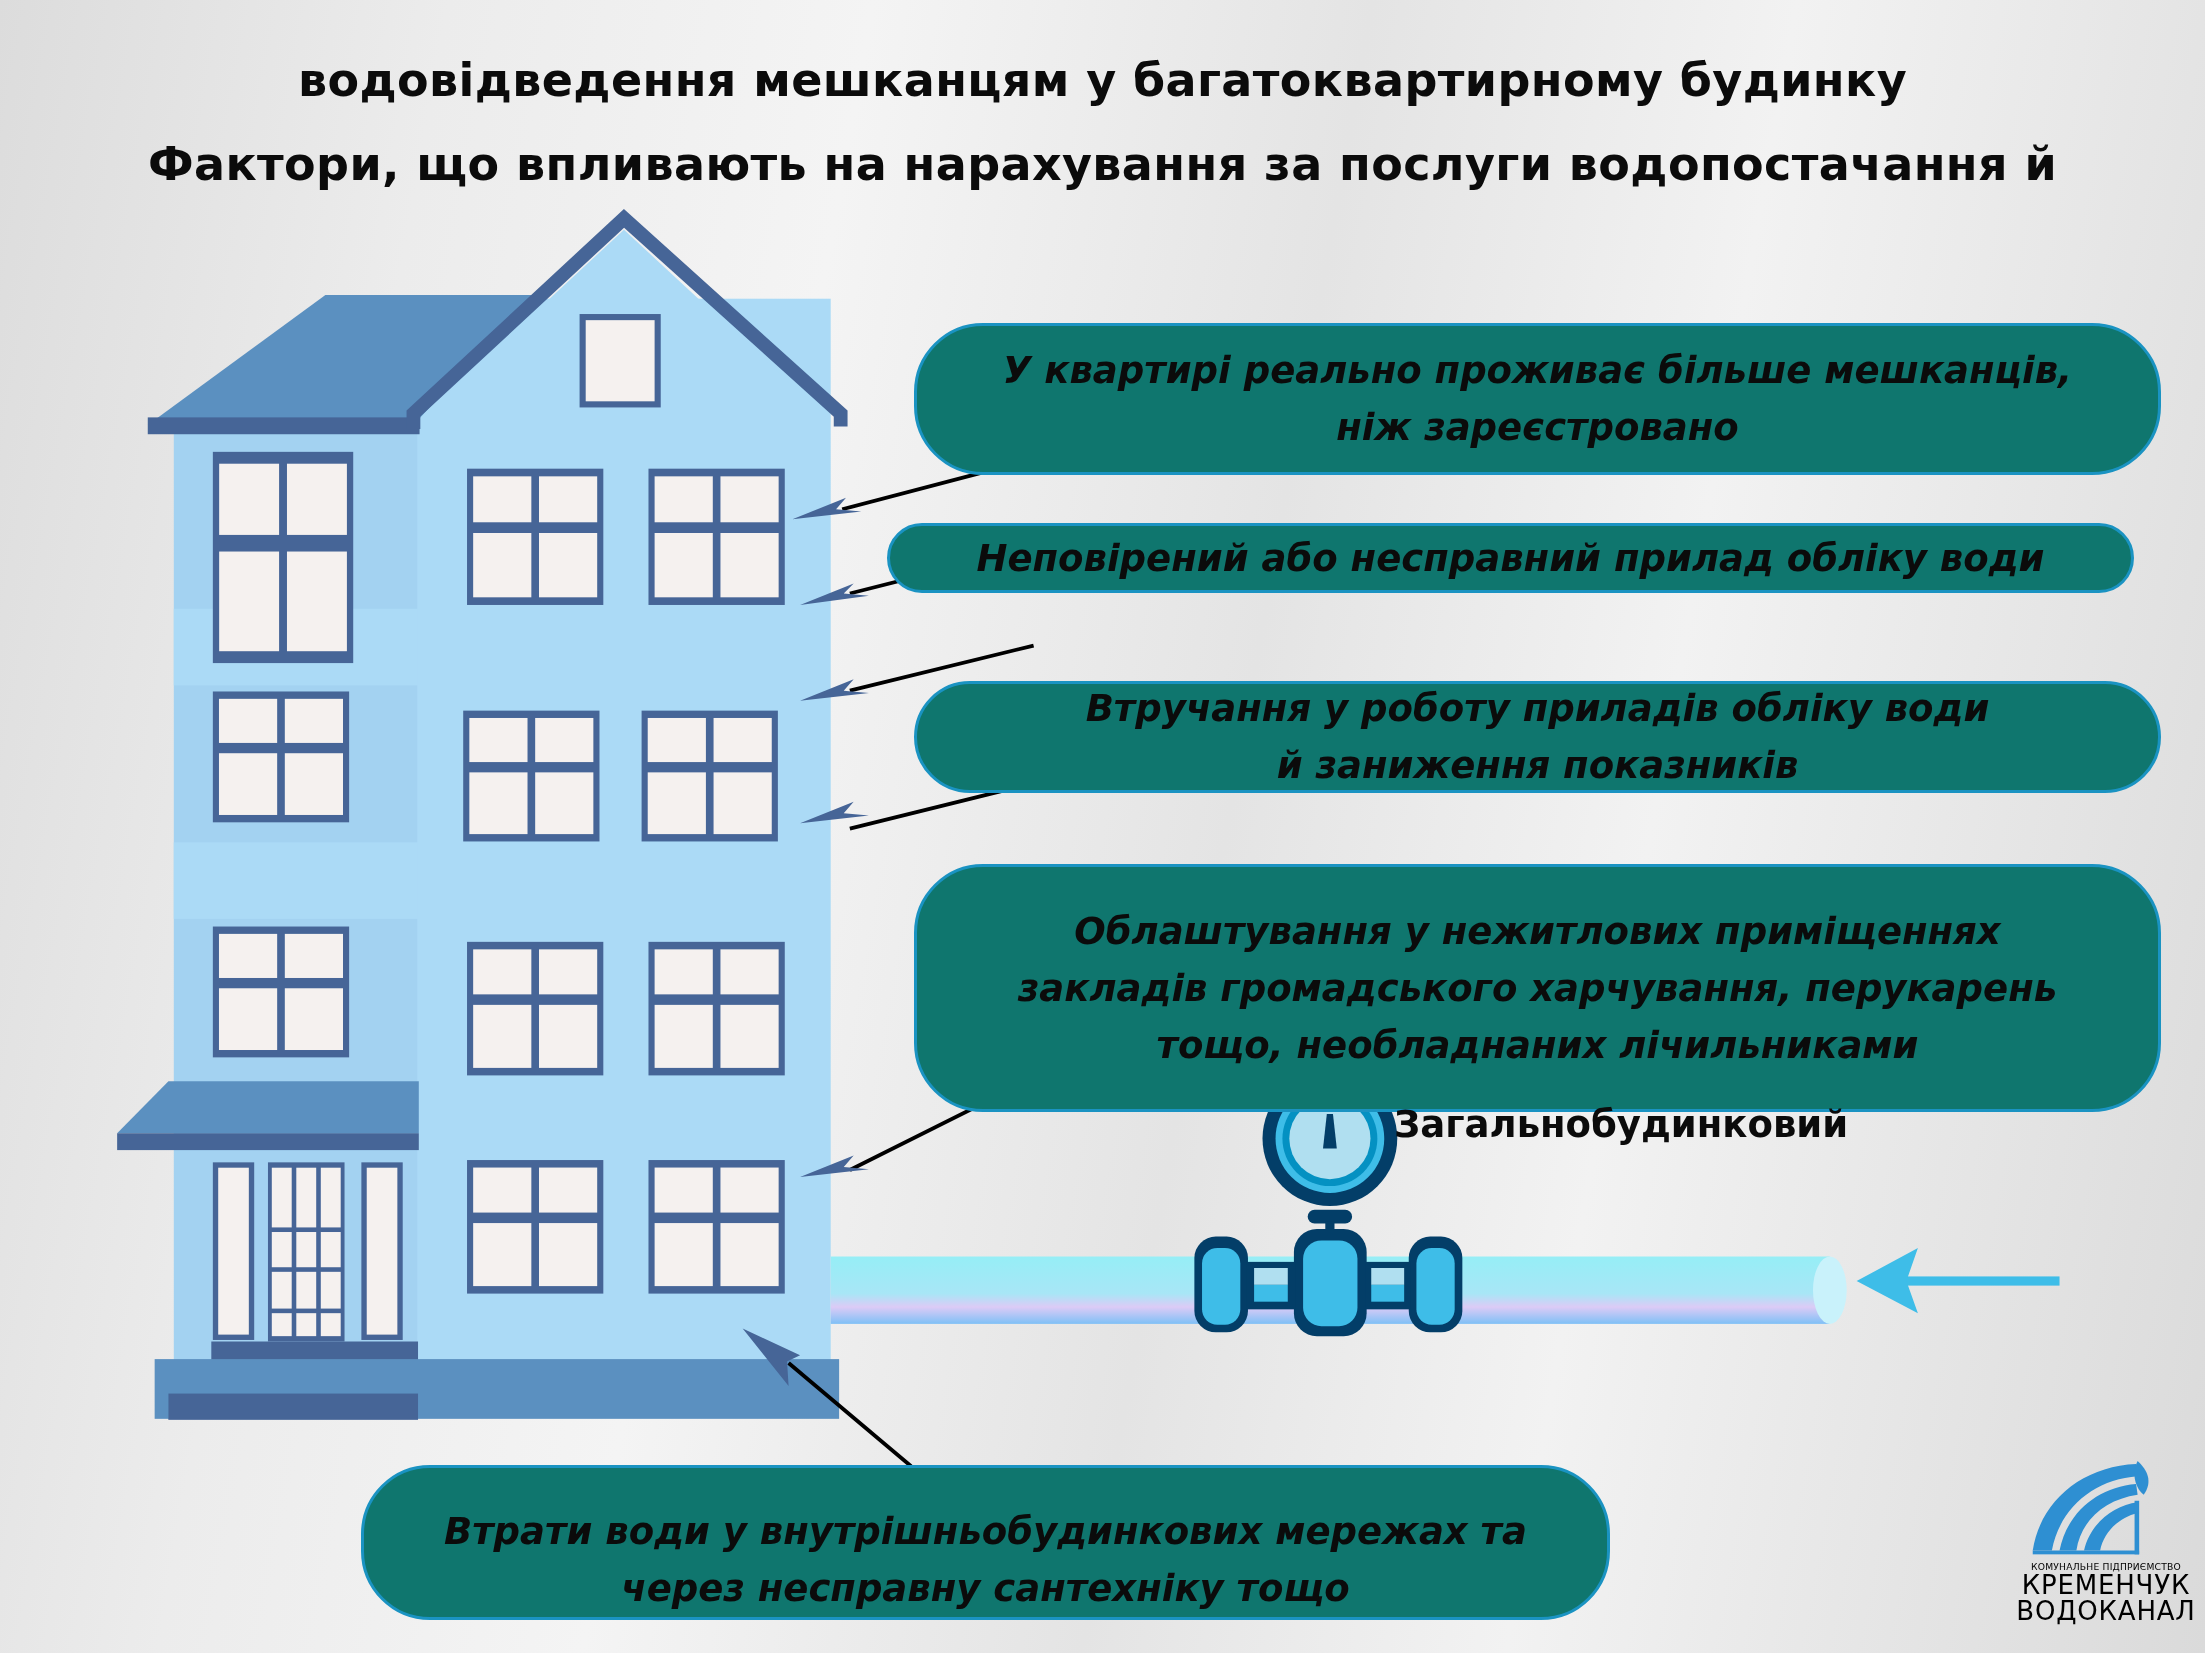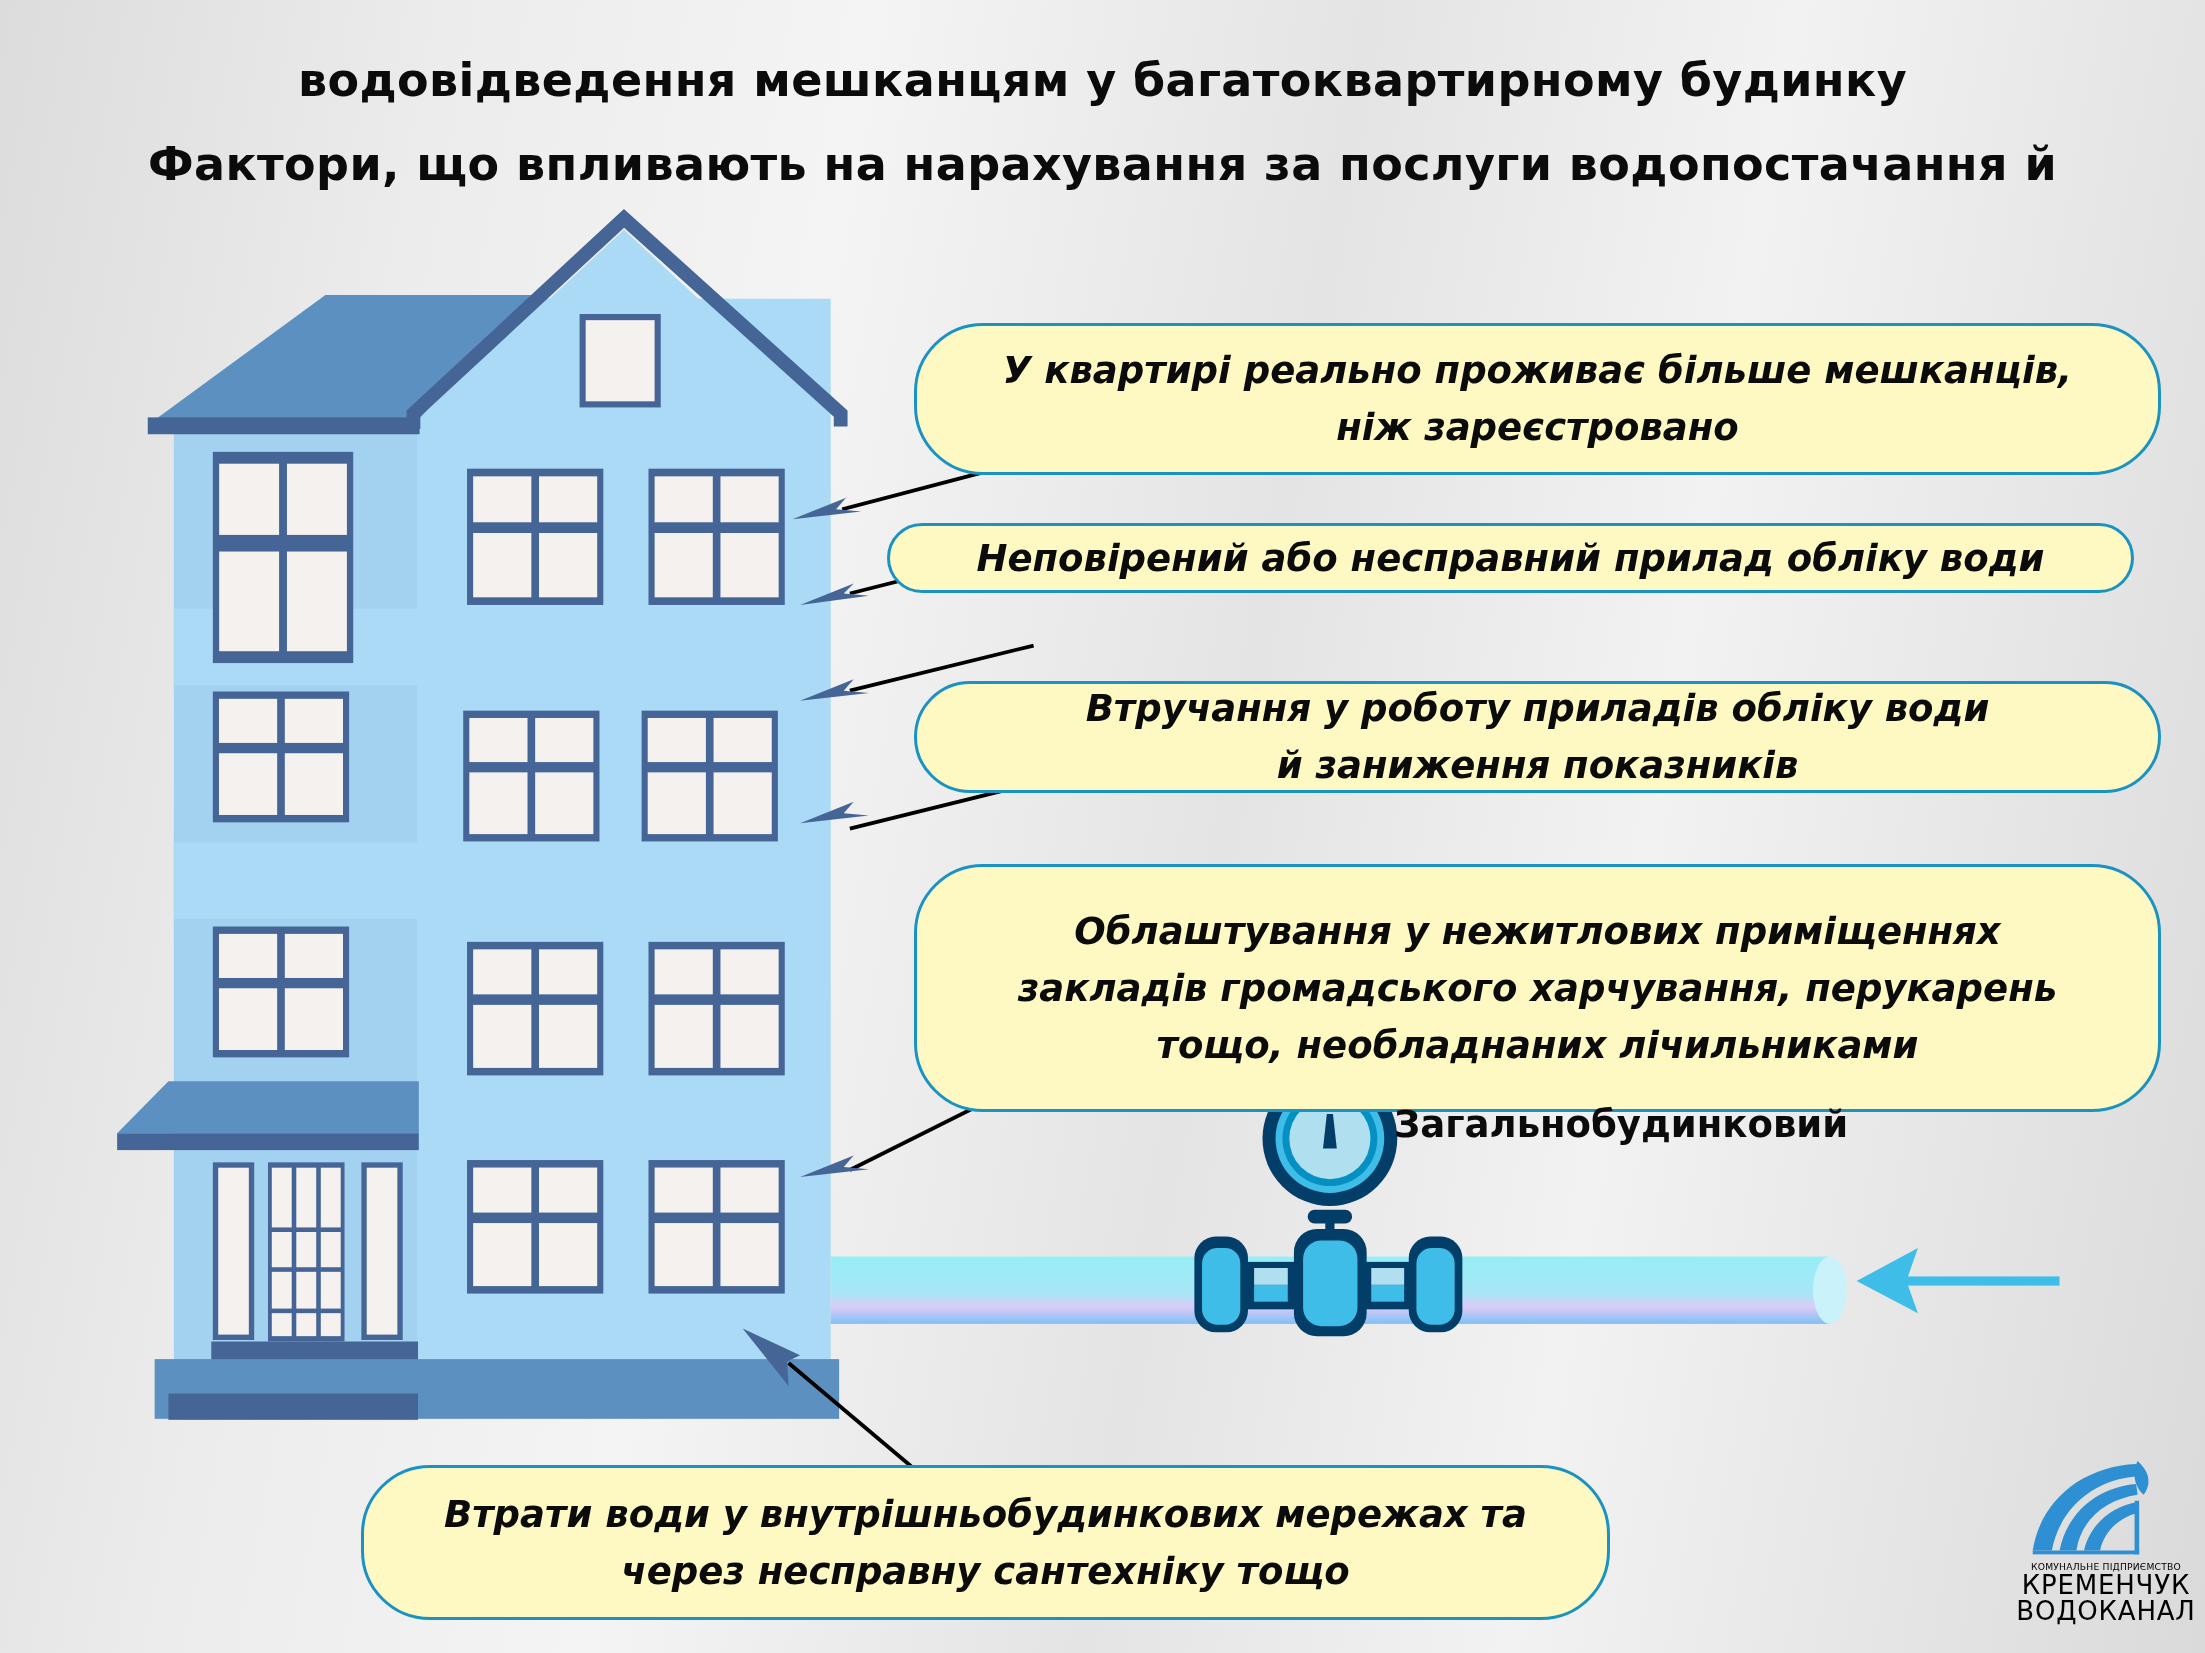--- a/index.html
+++ b/index.html
@@ -8,21 +8,21 @@
     background: linear-gradient(100deg, #dcdcdc 0%, #ececec 18%, #f4f4f4 35%, #e4e4e4 55%, #f2f2f2 72%, #dadada 100%);
     font-family: "DejaVu Sans", "Liberation Sans", sans-serif;
   }
   .title {
     position:absolute; left:0; top:38px; width:2205px; text-align:center;
     font-weight:bold; font-size:46px; line-height:84px; color:#0b0b0b; letter-spacing:0.4px;
   }
   .scene { position:absolute; left:0; top:0; width:2205px; height:1654px; }
   .box {
     position:absolute; box-sizing:border-box;
-    background:#fef9c3; border:3.1px solid #1a93c2; border-radius:69px;
+    background:#0f766e; border:3.1px solid #1a93c2; border-radius:69px;
     display:flex; align-items:center; justify-content:center; text-align:center;
     font-style:italic; font-weight:bold; font-size:37px; line-height:57px; color:#0b0b0b;
     padding:0 46px;
   }
   .meter-label {
     position:absolute; left:1394px; top:1095px; width:398px; text-align:center;
     font-weight:bold; font-size:37px; line-height:60px; color:#0b0b0b;
   }
   .logo { position:absolute; left:2014px; top:1447px; width:184px; text-align:center; color:#000000; }
   .logo .sub { font-size:9.2px; letter-spacing:0.2px; margin-top:3.1px; }
@@ -176,21 +176,21 @@
 </div>
 <div class="box" style="left:887px; top:523px; width:1247px; height:70px;">
   <span>Неповірений або несправний прилад обліку води</span>
 </div>
 <div class="box" style="left:914px; top:681px; width:1247px; height:112px; padding:0 168px;">
   <span>Втручання у роботу приладів обліку води й заниження показників</span>
 </div>
 <div class="box" style="left:914px; top:864px; width:1247px; height:248px; padding:0 69px;">
   <span>Облаштування у нежитлових приміщеннях закладів громадського харчування, перукарень тощо, необладнаних лічильниками</span>
 </div>
-<div class="box" style="left:361px; top:1465px; width:1249px; height:155px; padding:0 77px;">
+<div class="box" style="left:361px; top:1465px; width:1249px; height:155px; padding:0 77px;align-items:flex-end;">
   <span>Втрати води у внутрішньобудинкових мережах та через несправну сантехніку тощо</span>
 </div>
 
 <div class="meter-label">
   <div>Загальнобудинковий</div>
 </div>
 
 <div class="logo" style="top:1558px;">
   <div class="sub">КОМУНАЛЬНЕ ПІДПРИЄМСТВО</div>
   <div class="name">КРЕМЕНЧУК</div>

